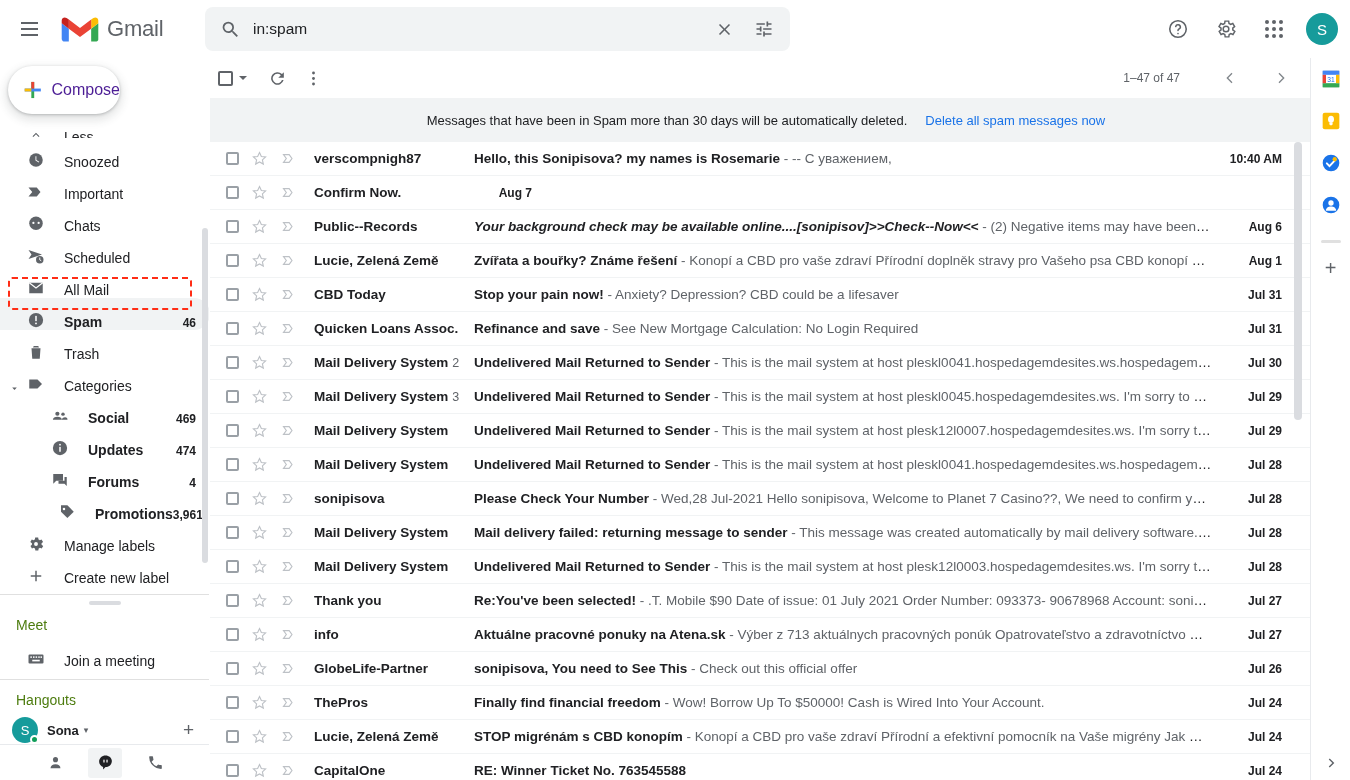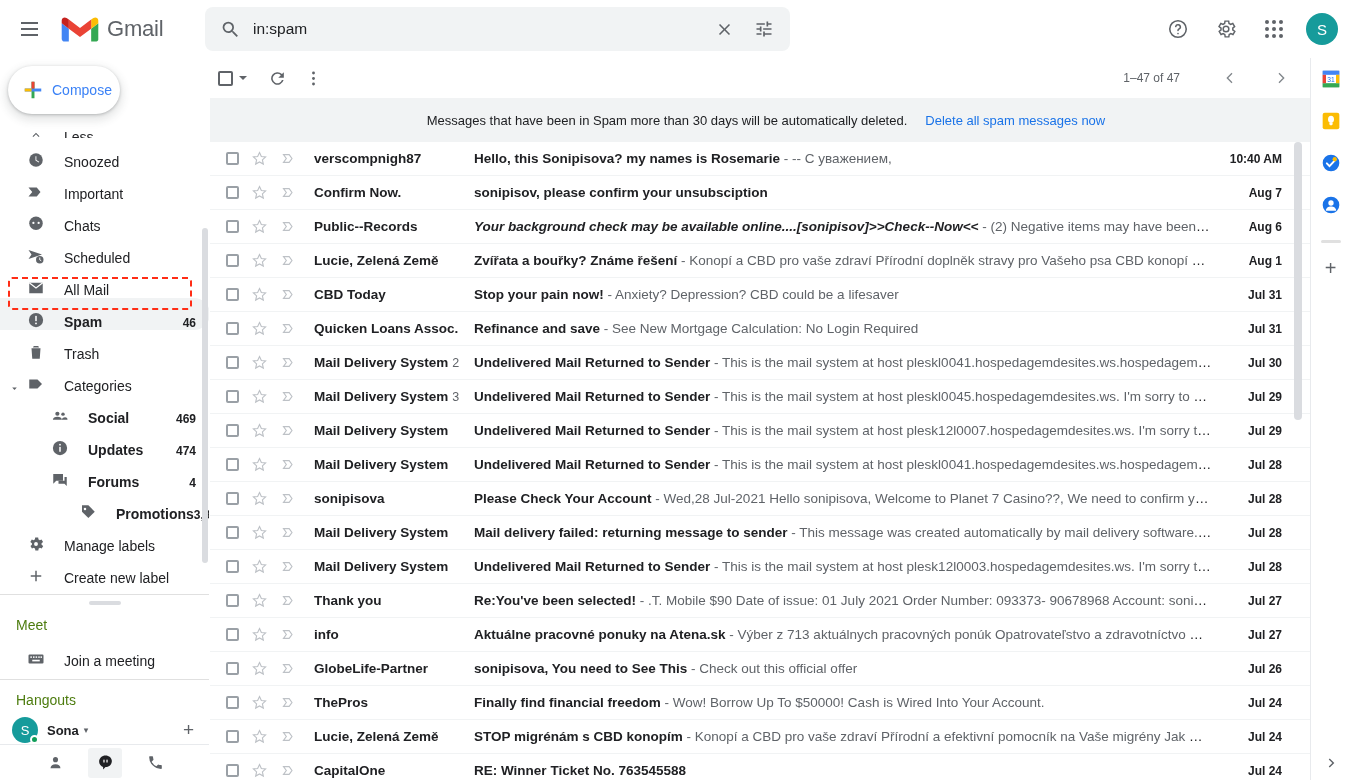--- a/index.html
+++ b/index.html
@@ -71,21 +71,21 @@
   .sidebar {
     position: absolute; left: 0; top: 58px;
     width: 210px; height: 722px; background: #fff; overflow: hidden;
   }
   .compose {
     margin: 8px 0 0 8px; width: 112px; height: 48px;
     border-radius: 24px; background: #fff;
     box-shadow: 0 1px 3px rgba(60,64,67,.3), 0 4px 8px 3px rgba(60,64,67,.12);
     display: flex; align-items: center; cursor: pointer;
   }
-  .compose-label { font-size: 14px; color: #3b82f6; margin-left: 8px; }
+  .compose-label { font-size: 16px; color: #4c1d95; margin-left: 8px; }
   .navlist { margin-top: 6px; }
   .navitem {
     height: 32px; display: flex; align-items: flex-end;
     border-radius: 0 16px 16px 0; padding-left: 26px;
     cursor: pointer; position: relative; color: #202124;
   }
   .navitem .nicon {
     width: 20px; height: 20px; margin-right: 18px;
     display: flex; align-items: center; justify-content: center; flex: 0 0 20px;
   }
@@ -442,21 +442,21 @@
         <span class="nicon">
           <svg width="18" height="18" viewBox="0 0 24 24" fill="#5f6368">
               <path d="M3 4h13v9H7l-4 4z"></path>
               <path d="M18 8h3v12l-3-3h-8v-4h8z"></path>
             </svg>
         </span>
         <span class="nlabel">Forums</span>
         <span class="ncount">4</span>
       </div>
 
-      <div class="navitem bold" style="padding-left:78px">
+      <div class="navitem bold" style="padding-left:57px">
         <span class="nicon">
           <svg width="18" height="18" viewBox="0 0 24 24" fill="#5f6368">
               <path d="M21 11.5L12.5 3H4v8.5L12.5 20z"></path>
               <circle cx="8" cy="8" r="1.7" fill="#fff"></circle>
             </svg>
         </span>
         <span class="nlabel">Promotions</span>
         <span class="ncount">3,961</span>
       </div>
 
@@ -602,21 +602,20 @@
             <svg width="17" height="17" viewBox="0 0 24 24" fill="none" stroke="#bdc1c6" stroke-width="1.6">
               <path d="M12 3.5l2.6 5.6 6 .7-4.5 4.1 1.3 6-5.4-3.1-5.4 3.1 1.3-6L3.4 9.8l6-.7z"></path>
             </svg>
           </span>
           <span class="imp">
             <svg width="17" height="17" viewBox="0 0 24 24" fill="none" stroke="#bdc1c6" stroke-width="1.6">
               <path d="M3.5 6.5h8l4 5.5-4 5.5h-8l4-5.5z"></path>
             </svg>
           </span>
           <span class="sender">Confirm Now.</span>
-          <span class="body"><span class="subj">sonipisov, please confirm your unsubsciption</span><span class="snip"></span></span>
           <span class="date">Aug 7</span>
         </div>
         <div class="row">
           <span class="rcbox"></span>
           <span class="star">
             <svg width="17" height="17" viewBox="0 0 24 24" fill="none" stroke="#bdc1c6" stroke-width="1.6">
               <path d="M12 3.5l2.6 5.6 6 .7-4.5 4.1 1.3 6-5.4-3.1-5.4 3.1 1.3-6L3.4 9.8l6-.7z"></path>
             </svg>
           </span>
           <span class="imp">
@@ -746,21 +745,21 @@
             <svg width="17" height="17" viewBox="0 0 24 24" fill="none" stroke="#bdc1c6" stroke-width="1.6">
               <path d="M12 3.5l2.6 5.6 6 .7-4.5 4.1 1.3 6-5.4-3.1-5.4 3.1 1.3-6L3.4 9.8l6-.7z"></path>
             </svg>
           </span>
           <span class="imp">
             <svg width="17" height="17" viewBox="0 0 24 24" fill="none" stroke="#bdc1c6" stroke-width="1.6">
               <path d="M3.5 6.5h8l4 5.5-4 5.5h-8l4-5.5z"></path>
             </svg>
           </span>
           <span class="sender">sonipisova</span>
-          <span class="body"><span class="subj">Please Check Your Account</span><span class="snip"> - Wed,28 Jul-2021 Hello sonipisova, Welcome to Planet 7 Casino??, We need to confirm your info.... ??Planet 7 Casin…</span></span>
+          <span class="body"><span class="subj">Please Check Your Number</span><span class="snip"> - Wed,28 Jul-2021 Hello sonipisova, Welcome to Planet 7 Casino??, We need to confirm your info.... ??Planet 7 Casin…</span></span>
           <span class="date">Jul 28</span>
         </div>
         <div class="row">
           <span class="rcbox"></span>
           <span class="star">
             <svg width="17" height="17" viewBox="0 0 24 24" fill="none" stroke="#bdc1c6" stroke-width="1.6">
               <path d="M12 3.5l2.6 5.6 6 .7-4.5 4.1 1.3 6-5.4-3.1-5.4 3.1 1.3-6L3.4 9.8l6-.7z"></path>
             </svg>
           </span>
           <span class="imp">

